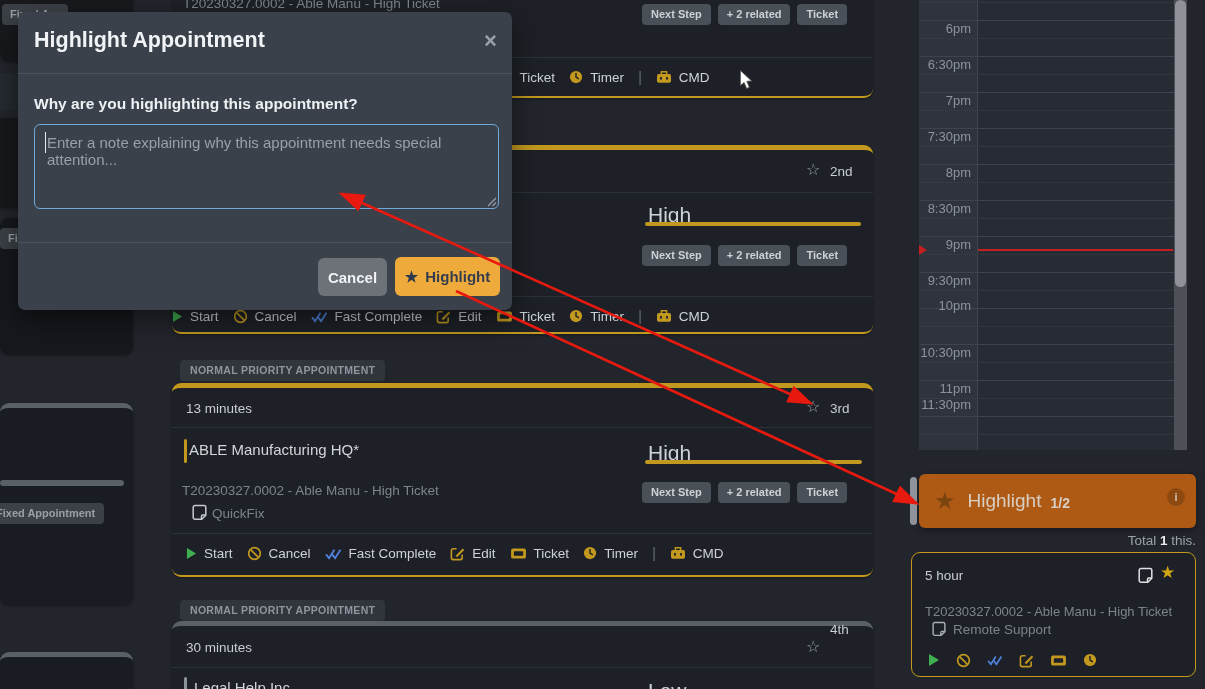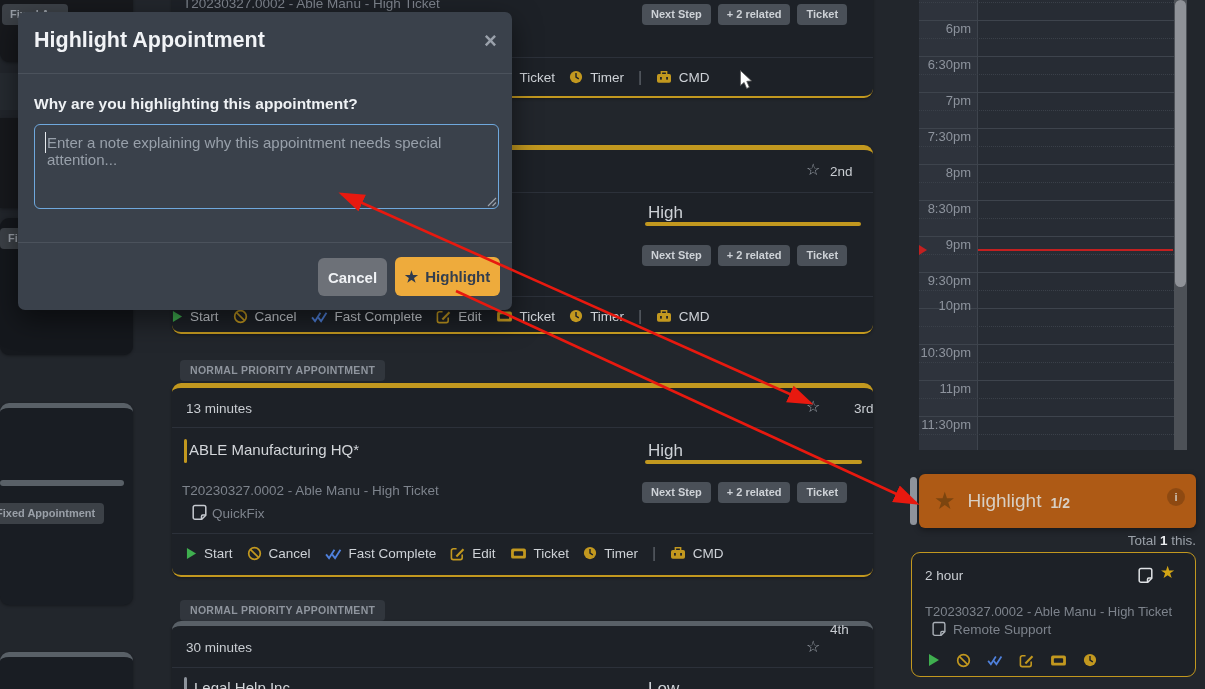--- a/index.html
+++ b/index.html
@@ -15,21 +15,21 @@
   .ytop{border-top:5px solid #c2981f}
   .ybot{border-bottom:2px solid #c2981f}
   .gtop{border-top:5px solid #596067}
   .hr{position:absolute;height:1px;background:#2c313a}
   .accent{position:absolute;width:3px;background:#c2981f;border-radius:2px}
   .accent.gray{background:#8d939b}
   .underbar{position:absolute;height:4px;background:#c2981f;border-radius:2px}
   
   .t-dur{font-size:13.5px;color:#c9cdd2}
   .t-client{font-size:15px;color:#d3d6da}
-  .t-prio{font-size:17px;color:#ced2d7}
+  .t-prio{font-size:21px;color:#ced2d7}
   .t-gray{font-size:13.5px;color:#7d838c}
   .t-rank{font-size:13.5px;color:#c9cdd2}
   .star-o{font-size:16px;color:#9aa0a8;line-height:1}
   
   .chiprow{position:absolute;display:flex;gap:7px}
   .chip{background:#4a5058;color:#ced2d7;font-size:11px;font-weight:bold;
         padding:5px 9px;border-radius:4px;line-height:1;white-space:nowrap}
   .prio-label{position:absolute;background:#31363d;color:#8f959e;font-size:10.5px;
         font-weight:bold;padding:5px 10px;border-radius:4px;letter-spacing:.3px;
         line-height:1;white-space:nowrap}
@@ -239,21 +239,21 @@
         </svg>
       </span>
       <span class="al">CMD</span>
     </span>
 </div>
 
 <div class="prio-label" style="left:180px;top:360px">NORMAL PRIORITY APPOINTMENT</div>
 <div class="card ytop ybot" style="left:172px;top:383px;width:701px;height:187px"></div>
 <span class="abs t-dur txt" style="left:186px;top:401px">13 minutes</span>
 <span class="abs star-o" style="left:806px;top:399px">☆</span>
-<span class="abs t-rank txt" style="left:854px;top:401px">3rd</span>
+<span class="abs t-rank txt" style="left:830px;top:401px">3rd</span>
 <div class="hr" style="left:172px;top:427px;width:701px"></div>
 <div class="accent" style="left:184px;top:439px;height:24px"></div>
 <span class="abs t-client txt" style="left:189px;top:441px">ABLE Manufacturing HQ*</span>
 <span class="abs t-prio txt" style="left:648px;top:441px">High</span>
 <div class="underbar" style="left:645px;top:460px;width:217px"></div>
 <span class="abs t-gray txt" style="left:182px;top:483px">T20230327.0002 - Able Manu - High Ticket</span>
 <div class="chiprow" style="left:642px;top:482px">
   <span class="chip">Next Step</span>
   <span class="chip">+ 2 related</span>
   <span class="chip">Ticket</span>
@@ -376,40 +376,40 @@
 <div class="tlabel" style="top:57px">6:30pm</div>
 <div class="tlabel" style="top:93px">7pm</div>
 <div class="tlabel" style="top:129px">7:30pm</div>
 <div class="tlabel" style="top:165px">8pm</div>
 <div class="tlabel" style="top:201px">8:30pm</div>
 <div class="tlabel" style="top:237px">9pm</div>
 <div class="tlabel" style="top:273px">9:30pm</div>
 <div class="tlabel" style="top:298px">10pm</div>
 <div class="tlabel" style="top:345px">10:30pm</div>
 <div class="tlabel" style="top:381px">11pm</div>
-<div class="tlabel" style="top:417px">11:30pm</div>
+<div class="tlabel" style="top:397px">11:30pm</div>
 <div class="abs" style="left:978px;top:249px;width:195px;height:2px;background:#c32020"></div>
 <div class="abs" style="left:919px;top:245px;width:0;height:0;border-top:5px solid transparent;border-bottom:5px solid transparent;border-left:8px solid #c32020"></div>
 <div class="scroll-track"></div>
 <div class="scroll-thumb"></div>
 
 <div class="hl-panel">
   <span style="font-size:24px;color:#7c450f;margin-left:15px;line-height:1">★</span>
   <span style="font-size:19px;color:#d8cfc4;margin-left:12px">Highlight</span>
   <span style="font-size:14px;font-weight:bold;color:#d8cfc4;margin-left:9px;margin-top:3px">1/2</span>
   <span class="infoc" style="position:absolute;right:11px;top:14px">i</span>
 </div>
 <div class="abs" style="left:910px;top:477px;width:7px;height:48px;background:#8e939b;border-radius:4px"></div>
 <div class="abs txt" style="left:1000px;top:533px;width:196px;text-align:right;font-size:13.5px;color:#9aa0a8">
   <span>Total</span>
   <span style="color:#e9ebee;font-weight:bold">1</span>
   <span>this.</span>
 </div>
 <div class="hl-card"></div>
-<span class="abs t-dur txt" style="left:925px;top:568px">2 hour</span>
+<span class="abs t-dur txt" style="left:925px;top:568px">5 hour</span>
 <span class="abs ic" style="left:1138px;top:567px;color:#dfe2e5">
     <svg width="15" height="17" viewBox="0 0 15 17">
       <path d="M3 1.5 h9 a1.8 1.8 0 0 1 1.8 1.8 v8 l-4 4 h-6.8 a1.8 1.8 0 0 1 -1.8 -1.8 v-10.2 a1.8 1.8 0 0 1 1.8 -1.8 Z" fill="none" stroke="currentColor" stroke-width="1.5"></path>
       <path d="M13.5 11 h-2.8 a1.2 1.2 0 0 0 -1.2 1.2 v2.8" fill="none" stroke="currentColor" stroke-width="1.5"></path>
     </svg>
   </span>
 <span class="abs" style="left:1160px;top:564px;font-size:17px;color:#d2a516;line-height:1">★</span>
 <span class="abs t-gray txt" style="left:925px;top:604px;font-size:13px">T20230327.0002 - Able Manu - High Ticket</span>
 <span class="abs ic" style="left:932px;top:621px;color:#aab0b7">
     <svg width="14" height="16" viewBox="0 0 15 17">

